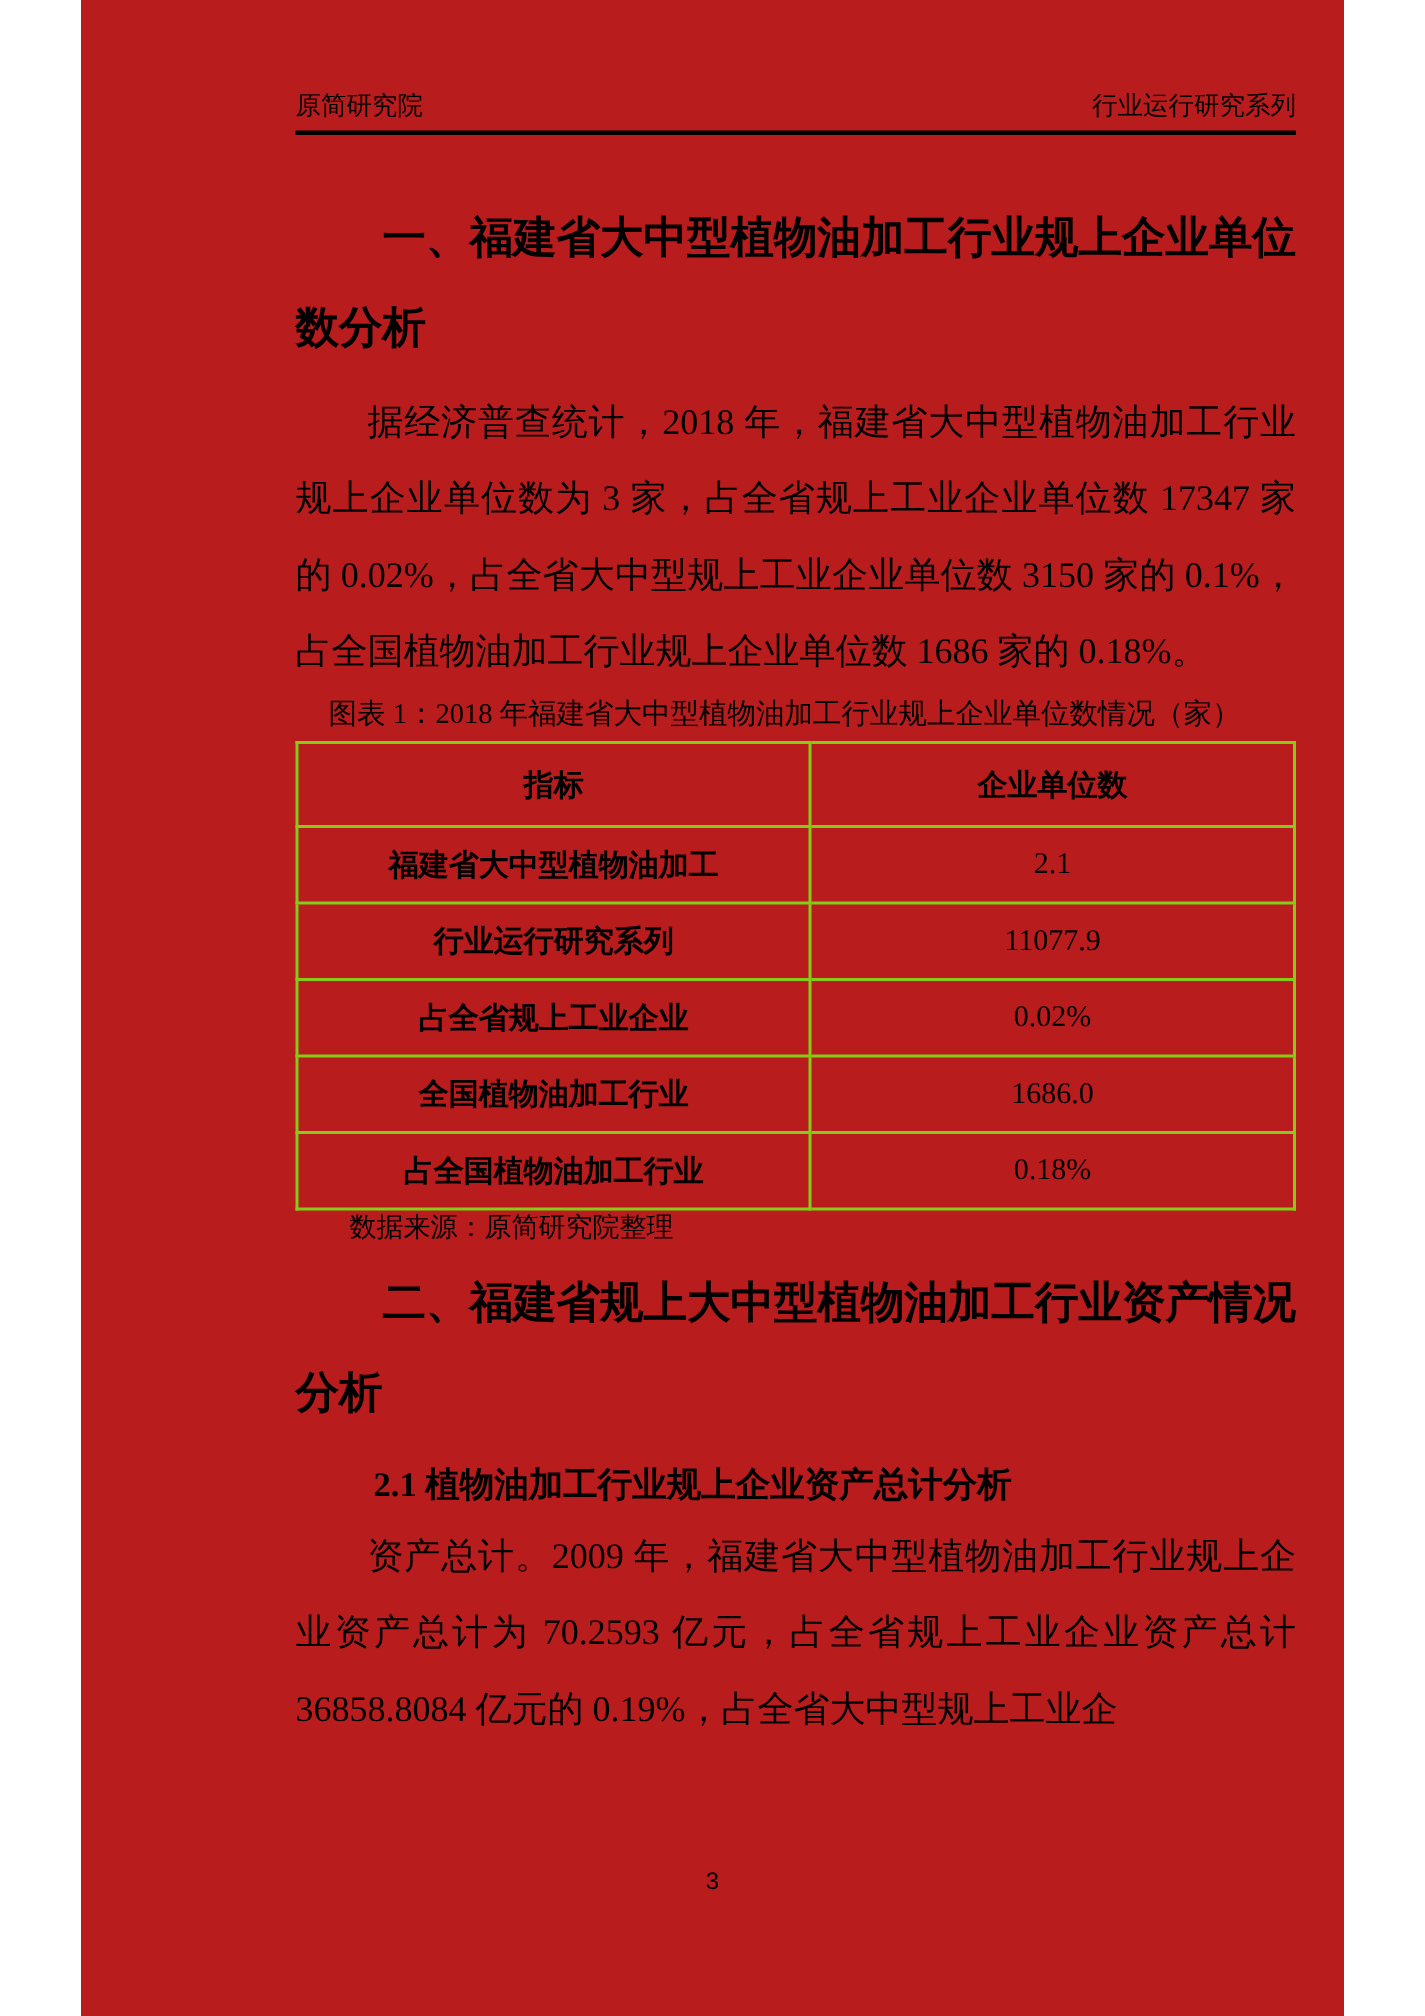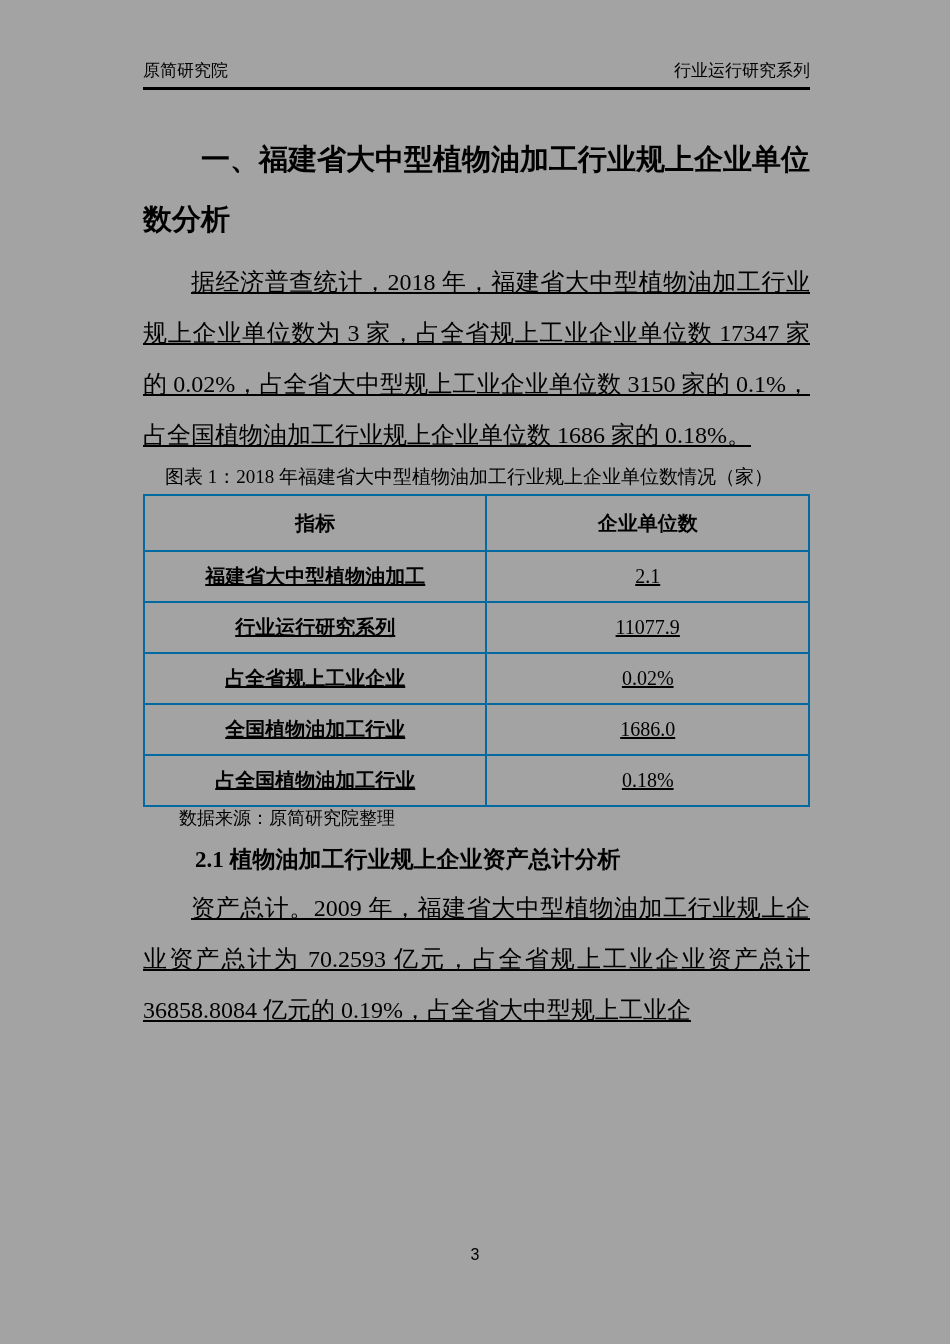--- a/index.html
+++ b/index.html
@@ -1,21 +1,21 @@
 <!DOCTYPE html>
 <html lang="zh"><head>
 <meta charset="utf-8">
 <style>
   html, body { margin: 0; padding: 0; background: #ffffff; }
   .page {
     position: relative;
-    width: 950px;
+    width: 842px;
     height: 1344px;
     margin: 0 auto;
-    background: #a3a3a3;
+    background: #b91c1c;
     color: #000000;
     font-family: "Liberation Serif", "DejaVu Serif", serif;
     overflow: hidden;
   }
   
   .running-header {
     position: absolute;
     top: 60px;
     left: 143px;
     width: 667px;
@@ -49,48 +49,47 @@
     font-weight: bold;
     line-height: 30px;
     margin: 16px 0 0 52px;
   }
   .body-para {
     font-size: 24px;
     line-height: 51px;
     text-indent: 48px;
     text-align: justify;
     margin: 8px 0 0 0;
-    text-decoration: underline;
   }
   .body-para.second { margin-top: 8px; }
   
   .table-caption {
     font-size: 19px;
     line-height: 24px;
     margin-top: 4px;
     padding-left: 22px;
   }
   table.data-table {
     width: 100%;
     margin-top: 5px;
     border-collapse: collapse;
     table-layout: fixed;
   }
   table.data-table th, table.data-table td {
-    border: 2px solid #0369a1;
+    border: 2px solid #84cc16;
     text-align: center;
     vertical-align: middle;
     padding: 0 4px;
   }
   table.data-table th {
     height: 54px;
     font-size: 20px;
     font-weight: bold;
   }
-  table.data-table td { height: 49px; font-size: 20px; text-decoration: underline; }
+  table.data-table td { height: 49px; font-size: 20px; }
   table.data-table td.col-indicator { font-weight: bold; }
   table.data-table col.c1 { width: 51.5%; }
   table.data-table col.c2 { width: 48.5%; }
   .table-source {
     font-size: 18px;
     line-height: 22px;
     margin-top: 0;
     padding-left: 36px;
   }
   
@@ -152,20 +151,21 @@
         </tr>
         <tr>
           <td class="col-indicator">占全国植物油加工行业</td>
           <td>0.18%</td>
         </tr>
       </tbody>
     </table>
 
     <div class="table-source">数据来源：原简研究院整理</div>
 
+    <div class="h-section second">二、福建省规上大中型植物油加工行业资产情况分析</div>
 
     <div class="h-sub">2.1 植物油加工行业规上企业资产总计分析</div>
 
     <div class="body-para second">资产总计。2009 年，福建省大中型植物油加工行业规上企业资产总计为 70.2593 亿元，占全省规上工业企业资产总计 36858.8084 亿元的 0.19%，占全省大中型规上工业企</div>
 
   </div>
 
   <div class="page-footer">
     <span>3</span>
   </div>

